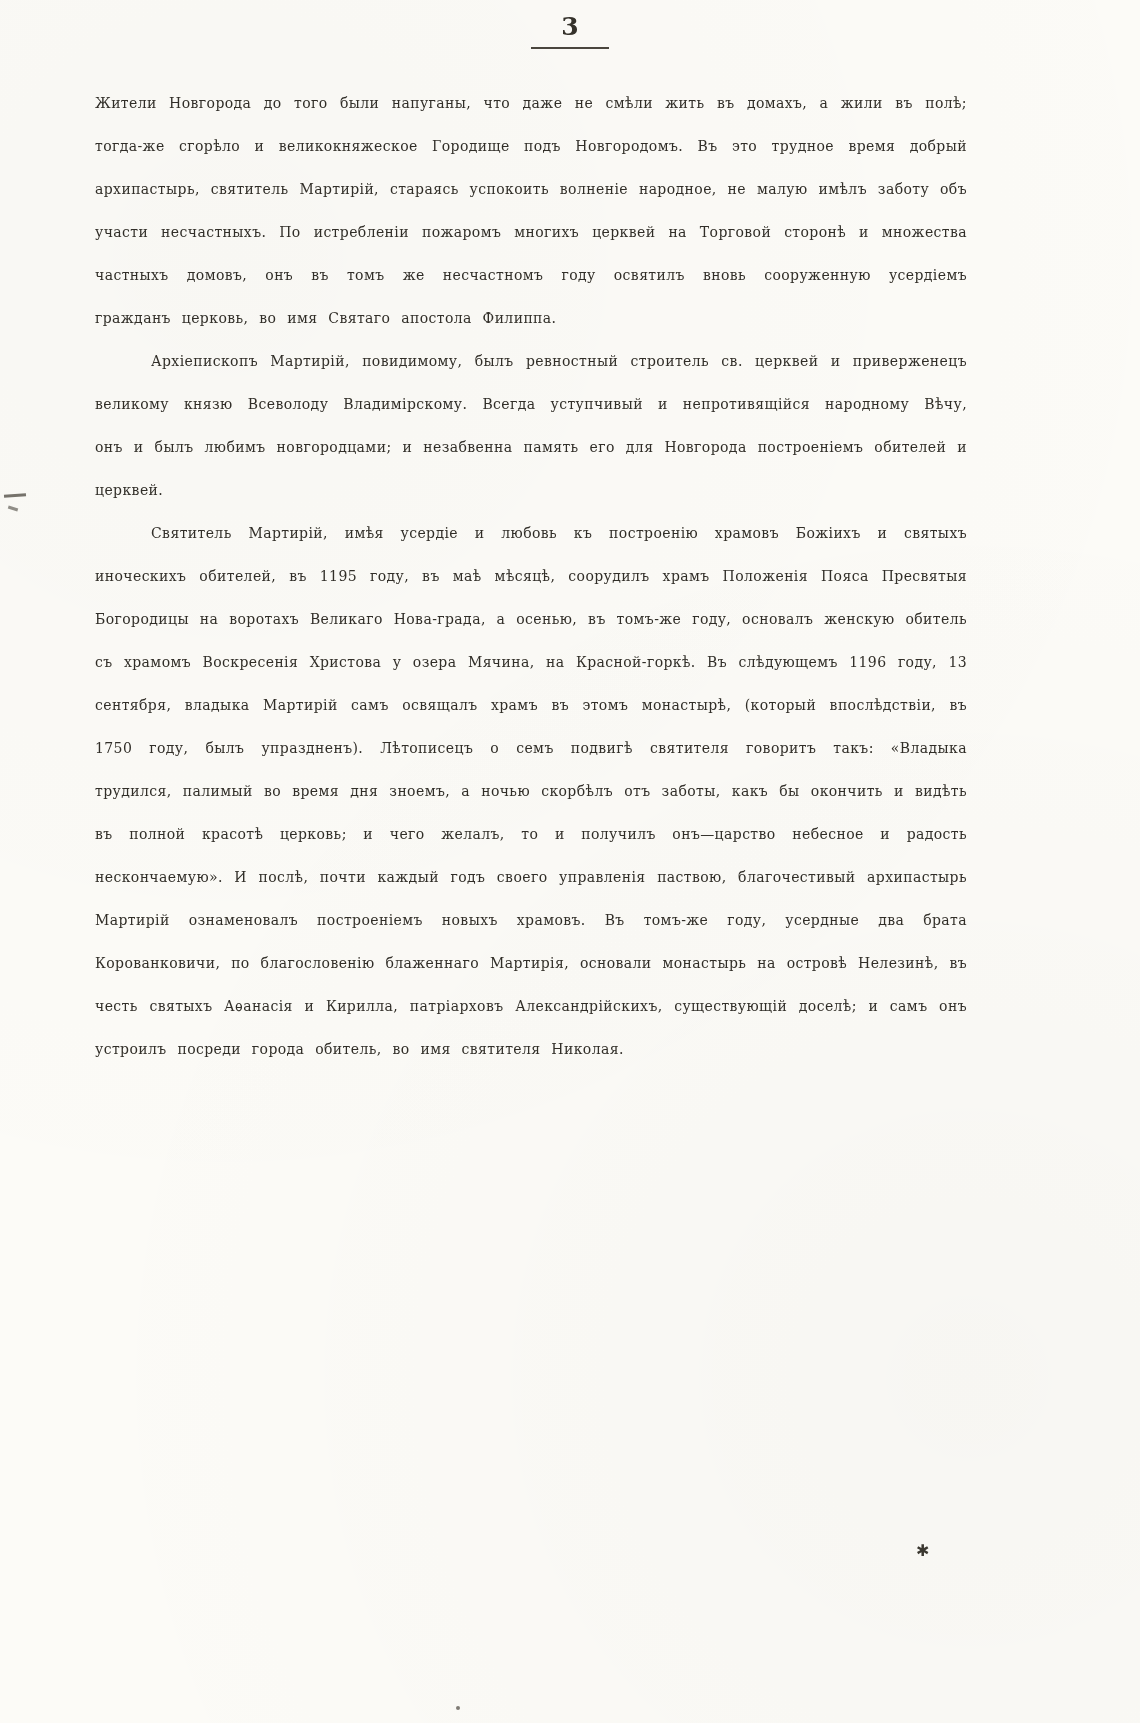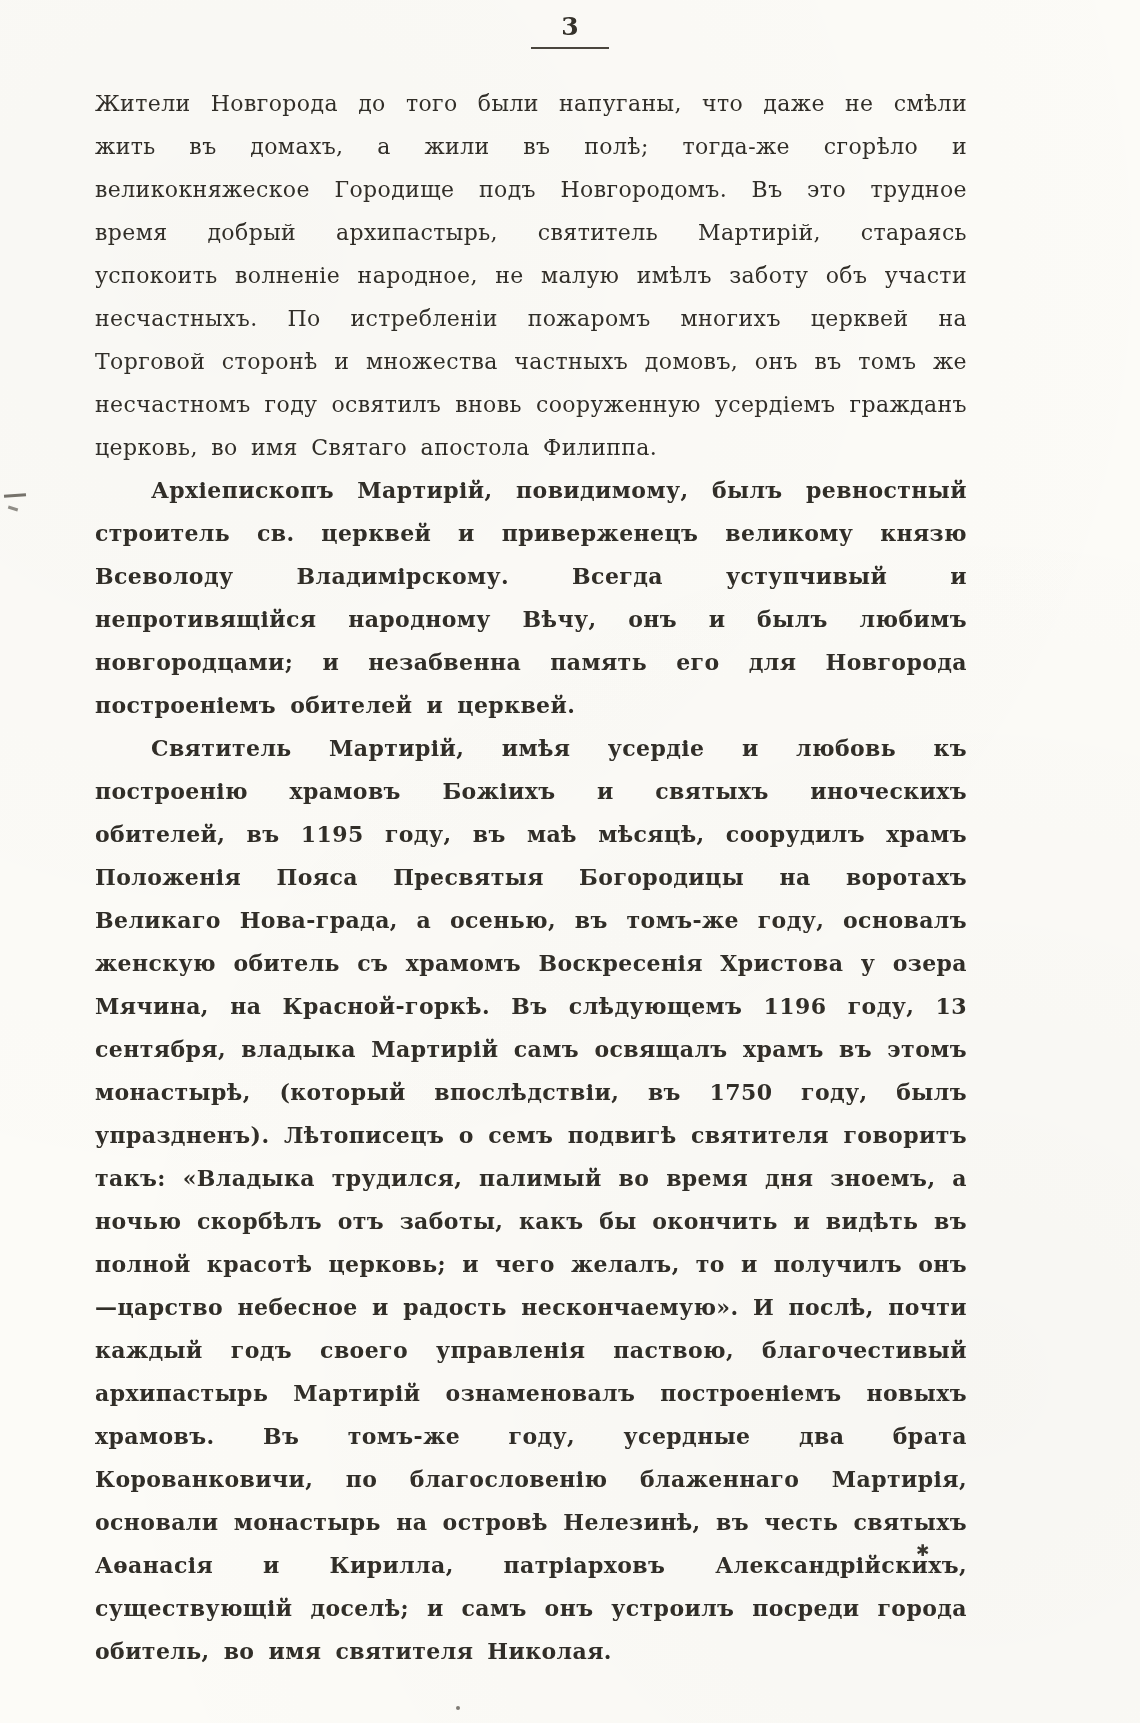--- a/index.html
+++ b/index.html
@@ -34,33 +34,32 @@
     font-weight: bold;
     color: #35322b;
     padding: 0 30px 6px 30px;
     border-bottom: 2px solid #4a463e;
   }
   .text-block {
     position: absolute;
     top: 82px;
     left: 95px;
     width: 872px;
-    font-size: 22px;
+    font-size: 14px;
     line-height: 43px;
     text-align: justify;
     word-spacing: 6px;
     letter-spacing: 0.4px;
   }
   .text-block p {
     margin: 0;
     text-align: justify;
   }
   .text-block p.indent {
     text-indent: 56px;
-    font-weight: bold;
   }
   
   .margin-mark-1 {
     position: absolute;
     left: 4px;
     top: 494px;
     width: 22px;
     height: 3px;
     background: #4a463e;
     opacity: 0.75;

